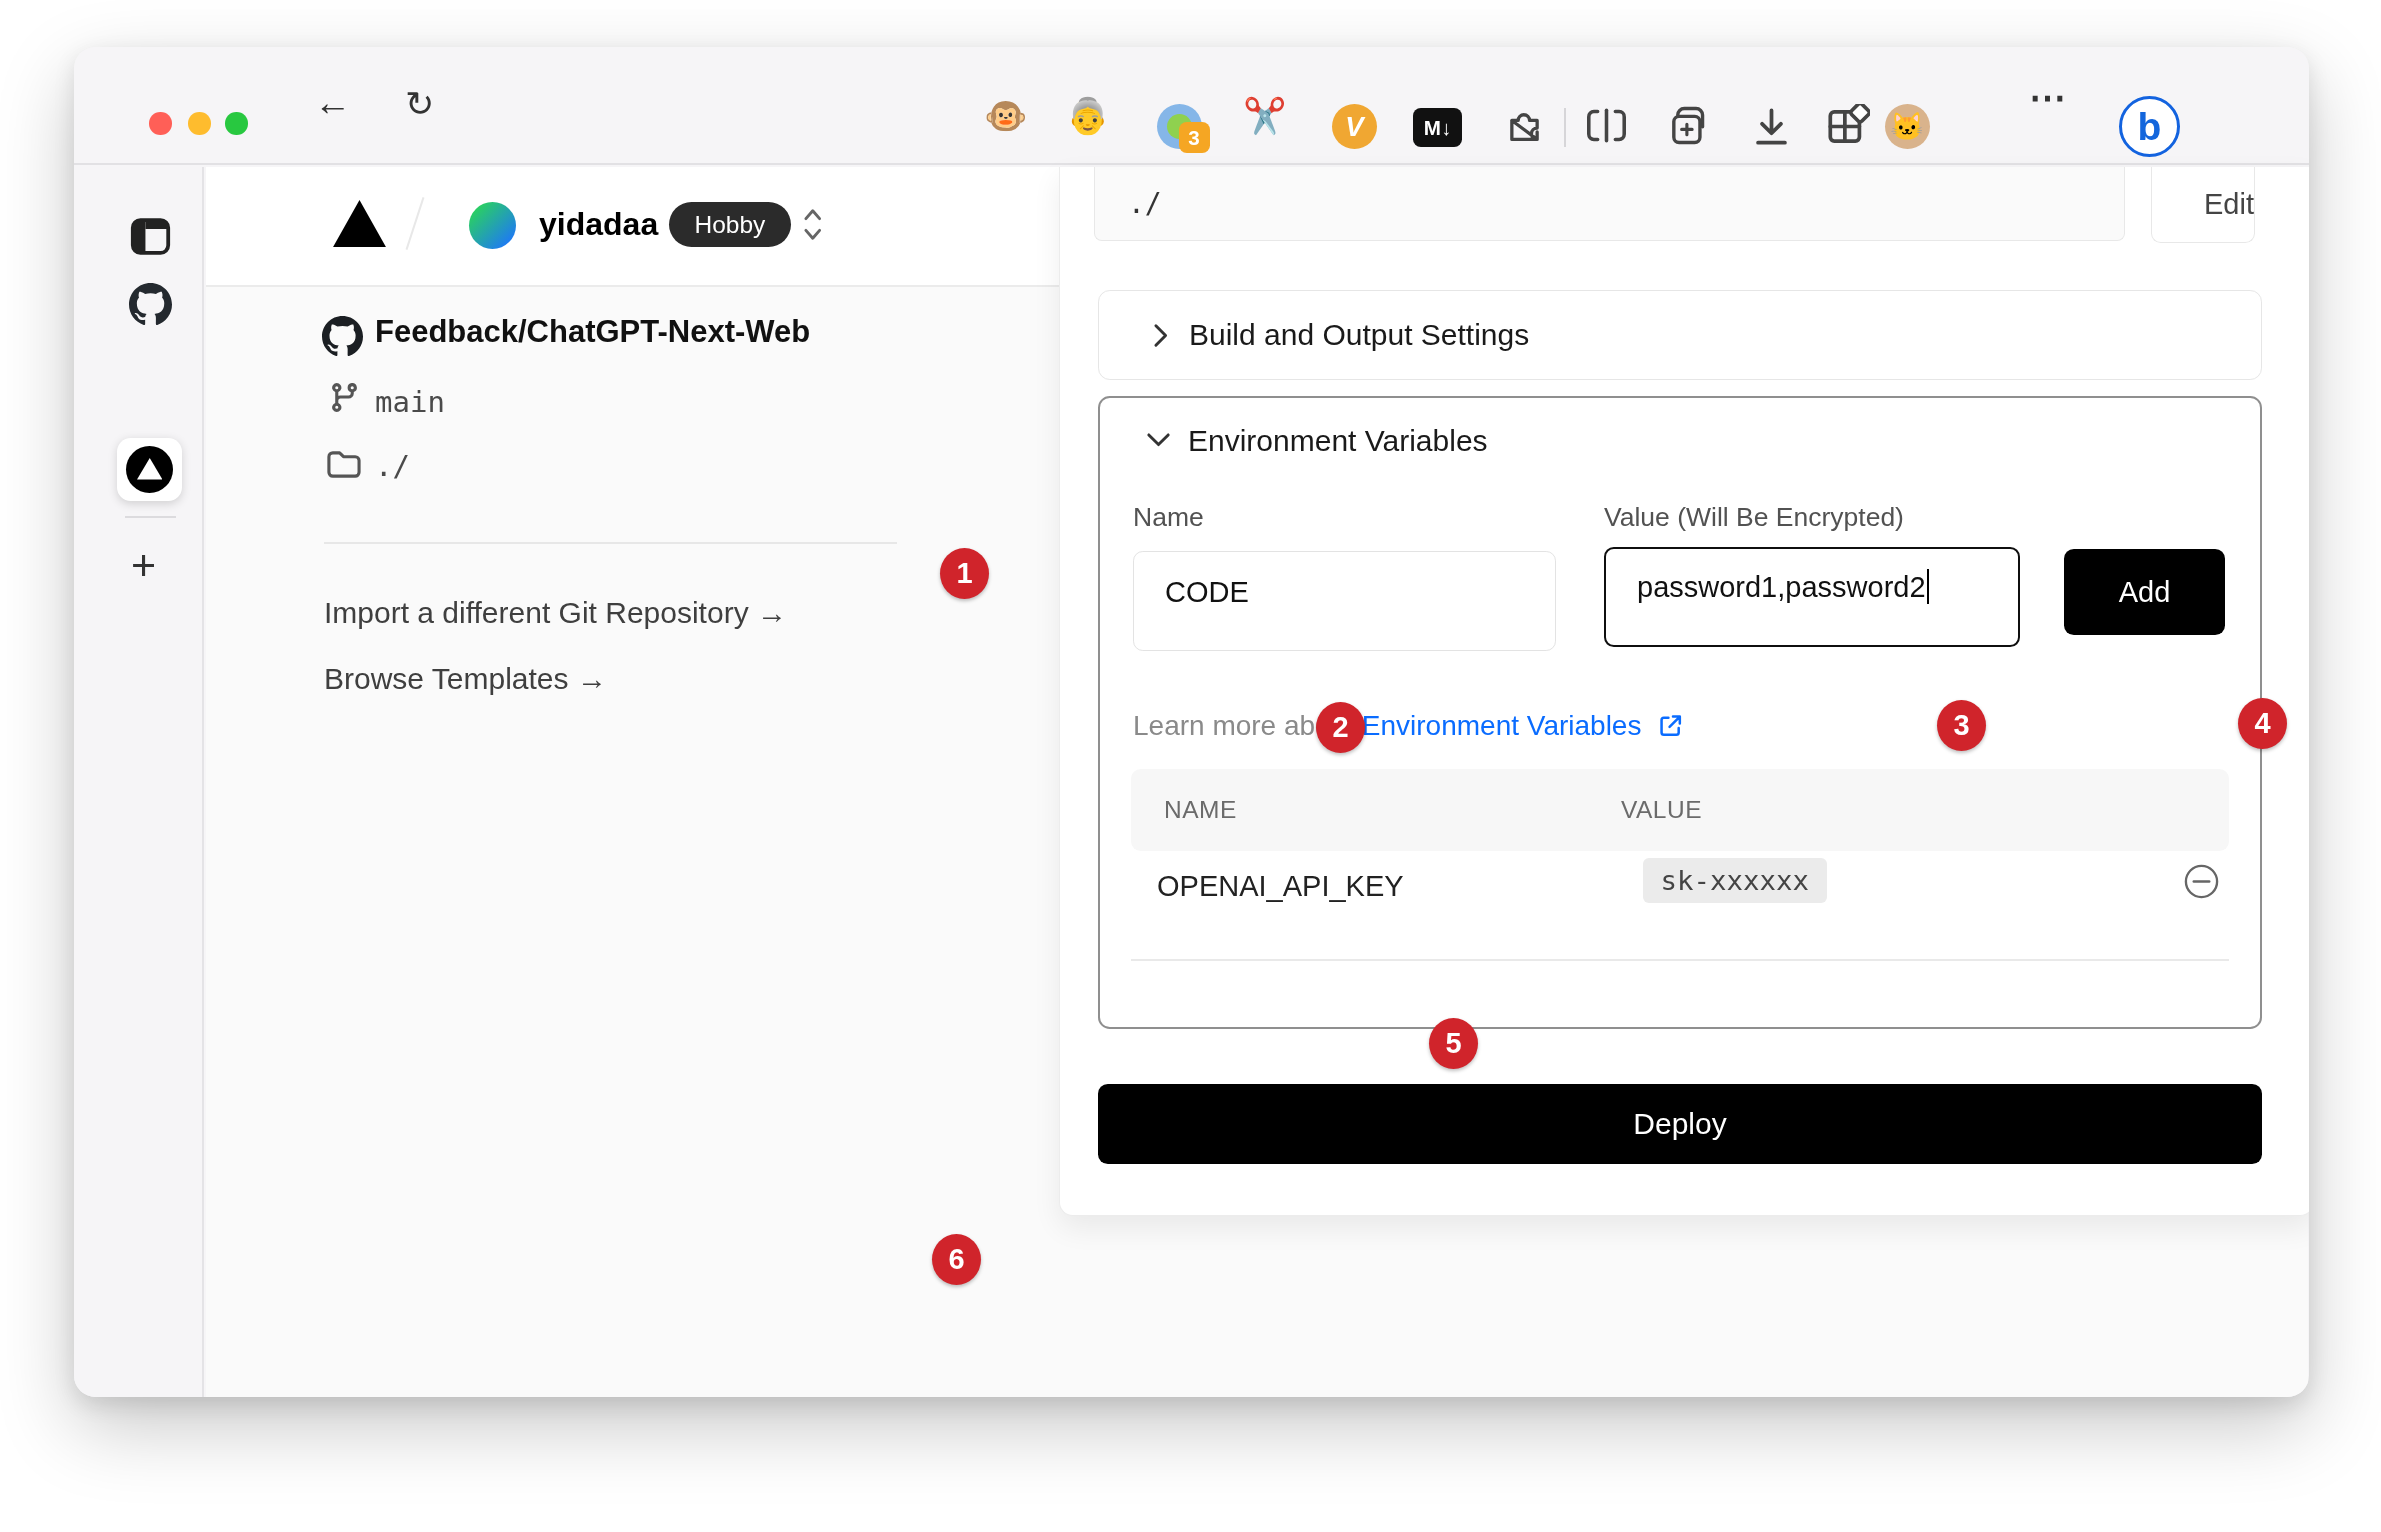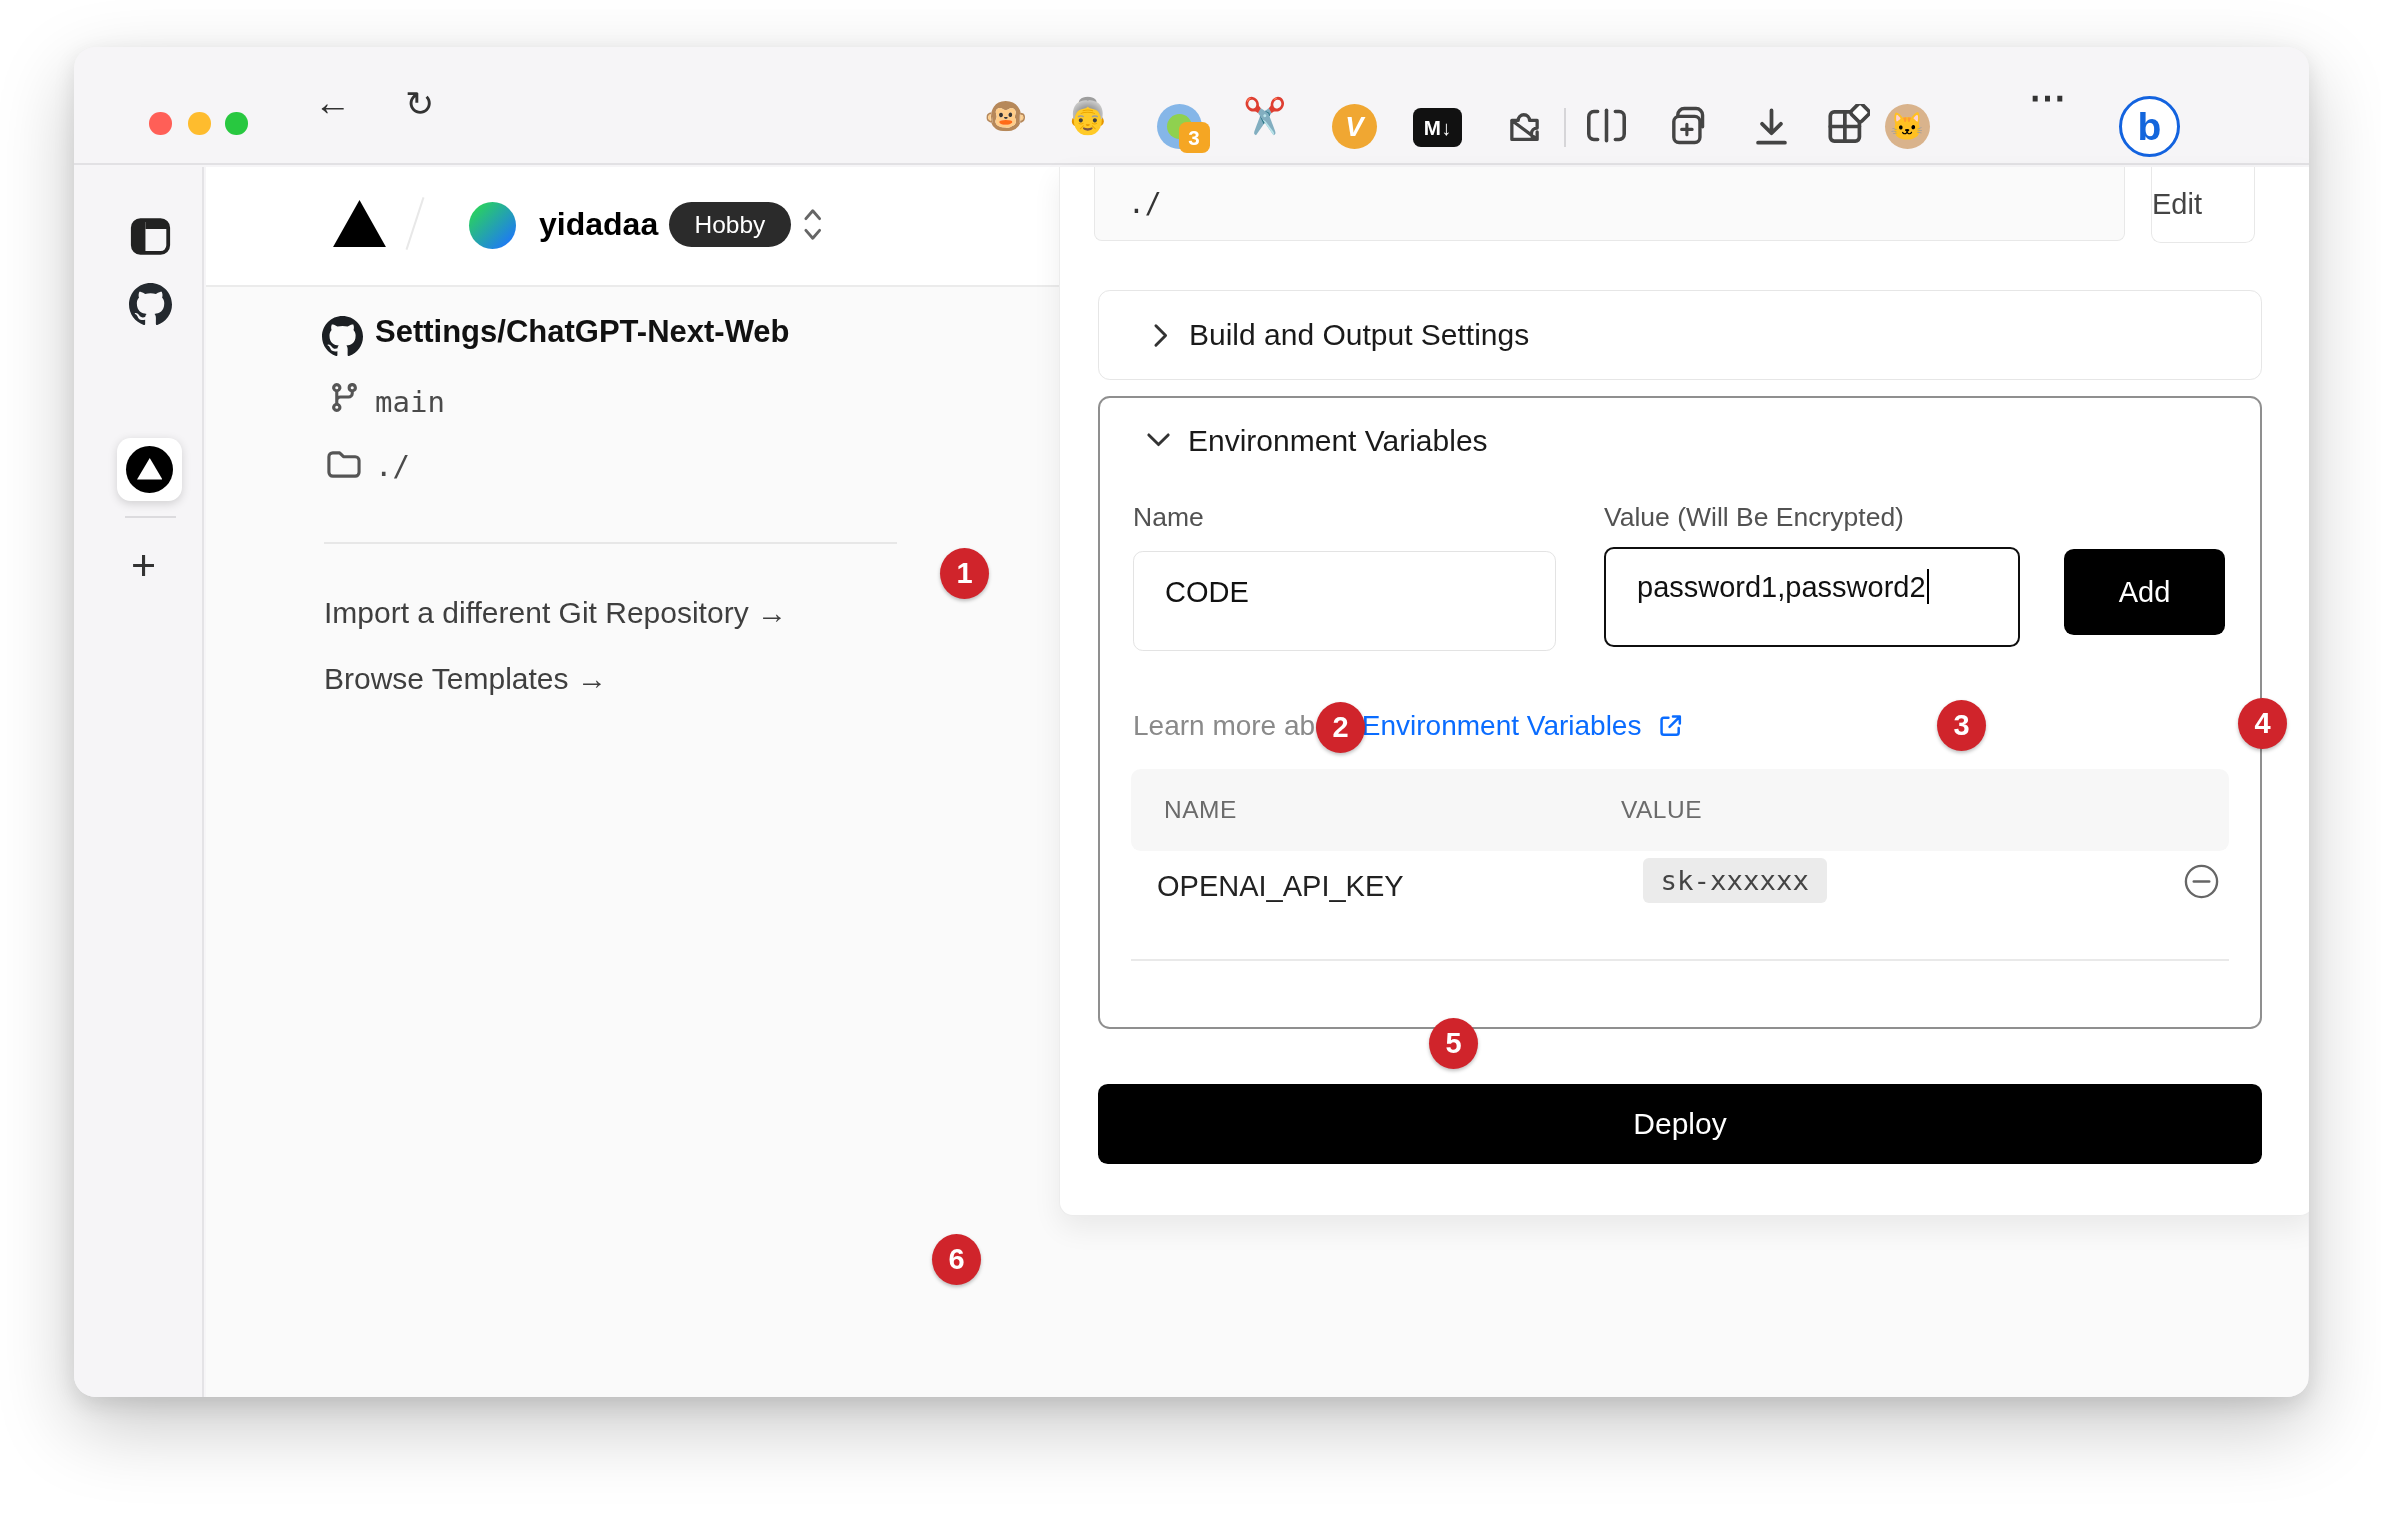--- a/index.html
+++ b/index.html
@@ -47,21 +47,21 @@
   .notif { position:absolute; left:43px; top:6.9px; width:41px; height:41px; border-radius:50%; background:#0b6cff; color:#fff; font-size:23.5px; text-align:center; line-height:41px; }
   
   .repo-title { position:absolute; left:169px; top:147px; font-size:31px; font-weight:bold; color:#111; }
   .mono { font-family:"DejaVu Sans Mono",monospace; }
   .meta-text { font-size:29px; color:#4a4a4a; }
   .ldiv { position:absolute; left:118px; top:375px; width:573px; height:2px; background:#e7e7e7; }
   .action-link { position:absolute; left:118px; font-size:30px; color:#3f3f3f; }
   
   #card { position:absolute; left:853px; top:0px; width:1255px; height:1049px; background:#fff; border:1px solid #ececec; border-top:none; border-radius:0 0 13.7px 13.7px; box-shadow:0 11.8px 29px rgba(0,0,0,.07); }
   .path-input { position:absolute; left:34px; top:0; width:1031px; height:74px; background:#fafafa; border:1px solid #e8e8e8; border-top:none; border-radius:0 0 7.8px 7.8px; font-size:28px; color:#333; line-height:73px; padding-left:33px; }
-  .edit-btn { position:absolute; left:1091px; top:0; width:104px; height:76px; background:#fff; border:1px solid #e8e8e8; border-top:none; border-radius:0 0 9.8px 9.8px; font-size:29px; color:#444; text-align:left; line-height:74px; }
+  .edit-btn { position:absolute; left:1091px; top:0; width:104px; height:76px; background:#fff; border:1px solid #e8e8e8; border-top:none; border-radius:0 0 9.8px 9.8px; font-size:29px; color:#444; text-align:right; line-height:74px; }
   .bos-box { position:absolute; left:38px; top:123px; width:1164px; height:90px; background:#fff; border:1px solid #e6e6e6; border-radius:11.8px; }
   .ev-box { position:absolute; left:38px; top:229px; width:1164px; height:633px; background:#fff; border:2px solid #8f8f8f; border-radius:11.8px; }
   .sec-title { position:absolute; font-size:30px; color:#1a1a1a; }
   .field-label { position:absolute; font-size:26.5px; color:#525252; }
   .tinput { position:absolute; height:100px; background:#fff; border:1px solid #e3e3e3; border-radius:9.8px; font-size:29px; color:#111; line-height:80px; padding-left:31px; }
   .tinput.focused { border:2.9px solid #0f0f0f; line-height:76px; }
   .caret { display:inline-block; width:2.9px; height:35px; background:#000; vertical-align:-6.9px; margin-left:1px; }
   .add-btn { position:absolute; left:964px; top:151px; width:161px; height:86px; background:#000; border-radius:9.8px; color:#fff; font-size:29px; text-align:center; line-height:86px; }
   .tip-line { position:absolute; left:33px; top:249px; font-size:28px; color:#8a8a8a; }
   .tip-line b { color:#3d3d3d; }
@@ -168,21 +168,21 @@
           <path d="M8 16a2 2 0 0 0 1.985-1.75c.017-.137-.097-.25-.235-.25h-3.5c-.138 0-.252.113-.235.25A2 2 0 0 0 8 16ZM3 5a5 5 0 0 1 10 0v2.947c0 .05.015.098.042.139l1.703 2.555A1.519 1.519 0 0 1 13.482 13H2.518a1.516 1.516 0 0 1-1.263-2.36l1.703-2.554A.255.255 0 0 0 3 7.947Zm5-3.5A3.5 3.5 0 0 0 4.5 5v2.947c0 .346-.102.683-.294.97l-1.703 2.556a.017.017 0 0 0-.003.01l.001.006c0 .002.002.004.004.006l.006.004.007.001h10.964l.007-.001.006-.004.004-.006.001-.006a.017.017 0 0 0-.003-.01l-1.703-2.554a1.745 1.745 0 0 1-.294-.97V5A3.5 3.5 0 0 0 8 1.5Z"></path>
         </svg>
         <div class="notif">1</div>
       </div>
       <div class="g-avatar" style="position:absolute;left:2023px;top:30px;width:55px;height:55px"></div>
     </div>
 
     <svg class="svg-ic" style="left:116px;top:149px" width="41" height="41" viewBox="0 0 16 16" fill="#1b1f23">
       <path d="M8 0C3.58 0 0 3.58 0 8c0 3.54 2.29 6.53 5.47 7.59.4.07.55-.17.55-.38 0-.19-.01-.82-.01-1.49-2.01.37-2.53-.49-2.69-.94-.09-.23-.48-.94-.82-1.13-.28-.15-.68-.52-.01-.53.63-.01 1.08.58 1.23.82.72 1.21 1.87.87 2.33.66.07-.52.28-.87.51-1.07-1.78-.2-3.64-.89-3.64-3.95 0-.87.31-1.59.82-2.15-.08-.2-.36-1.02.08-2.12 0 0 .67-.21 2.2.82.64-.18 1.32-.27 2-.27s1.36.09 2 .27c1.53-1.04 2.2-.82 2.2-.82.44 1.1.16 1.92.08 2.12.51.56.82 1.27.82 2.15 0 3.07-1.87 3.75-3.65 3.95.29.25.54.73.54 1.48 0 1.07-.01 1.93-.01 2.2 0 .21.15.46.55.38A8.01 8.01 0 0 0 16 8c0-4.42-3.58-8-8-8z"></path>
     </svg>
-    <div class="repo-title">Settings/ChatGPT-Next-Web</div>
+    <div class="repo-title">Feedback/ChatGPT-Next-Web</div>
     <svg class="svg-ic" style="left:122px;top:214px" width="33" height="33" viewBox="0 0 16 16" fill="#555">
       <path d="M9.5 3.25a2.25 2.25 0 1 1 3 2.122V6A2.5 2.5 0 0 1 10 8.5H6a1 1 0 0 0-1 1v1.128a2.251 2.251 0 1 1-1.5 0V5.372a2.25 2.25 0 1 1 1.5 0v1.836A2.493 2.493 0 0 1 6 7h4a1 1 0 0 0 1-1v-.628A2.25 2.25 0 0 1 9.5 3.25Zm-6 0a.75.75 0 1 0 1.5 0 .75.75 0 0 0-1.5 0Zm8.25-.75a.75.75 0 1 0 0 1.5.75.75 0 0 0 0-1.5ZM4.25 12a.75.75 0 1 0 0 1.5.75.75 0 0 0 0-1.5Z"></path>
     </svg>
     <div class="abs mono meta-text" style="left:169px;top:218px">main</div>
     <svg class="svg-ic" style="left:120px;top:282px" width="35" height="31" viewBox="0 0 18 15">
       <path class="stroke" style="stroke:#555;stroke-width:1.6" d="M1.5 3.5 a2 2 0 0 1 2-2 h3.5 l2 2 h6 a2 2 0 0 1 2 2 v6 a2 2 0 0 1 -2 2 h-11.5 a2 2 0 0 1 -2-2 z"></path>
     </svg>
     <div class="abs mono meta-text" style="left:169px;top:282px">./</div>
     <div class="ldiv"></div>
     <div class="action-link" style="top:429px">Import a different Git Repository →</div>

